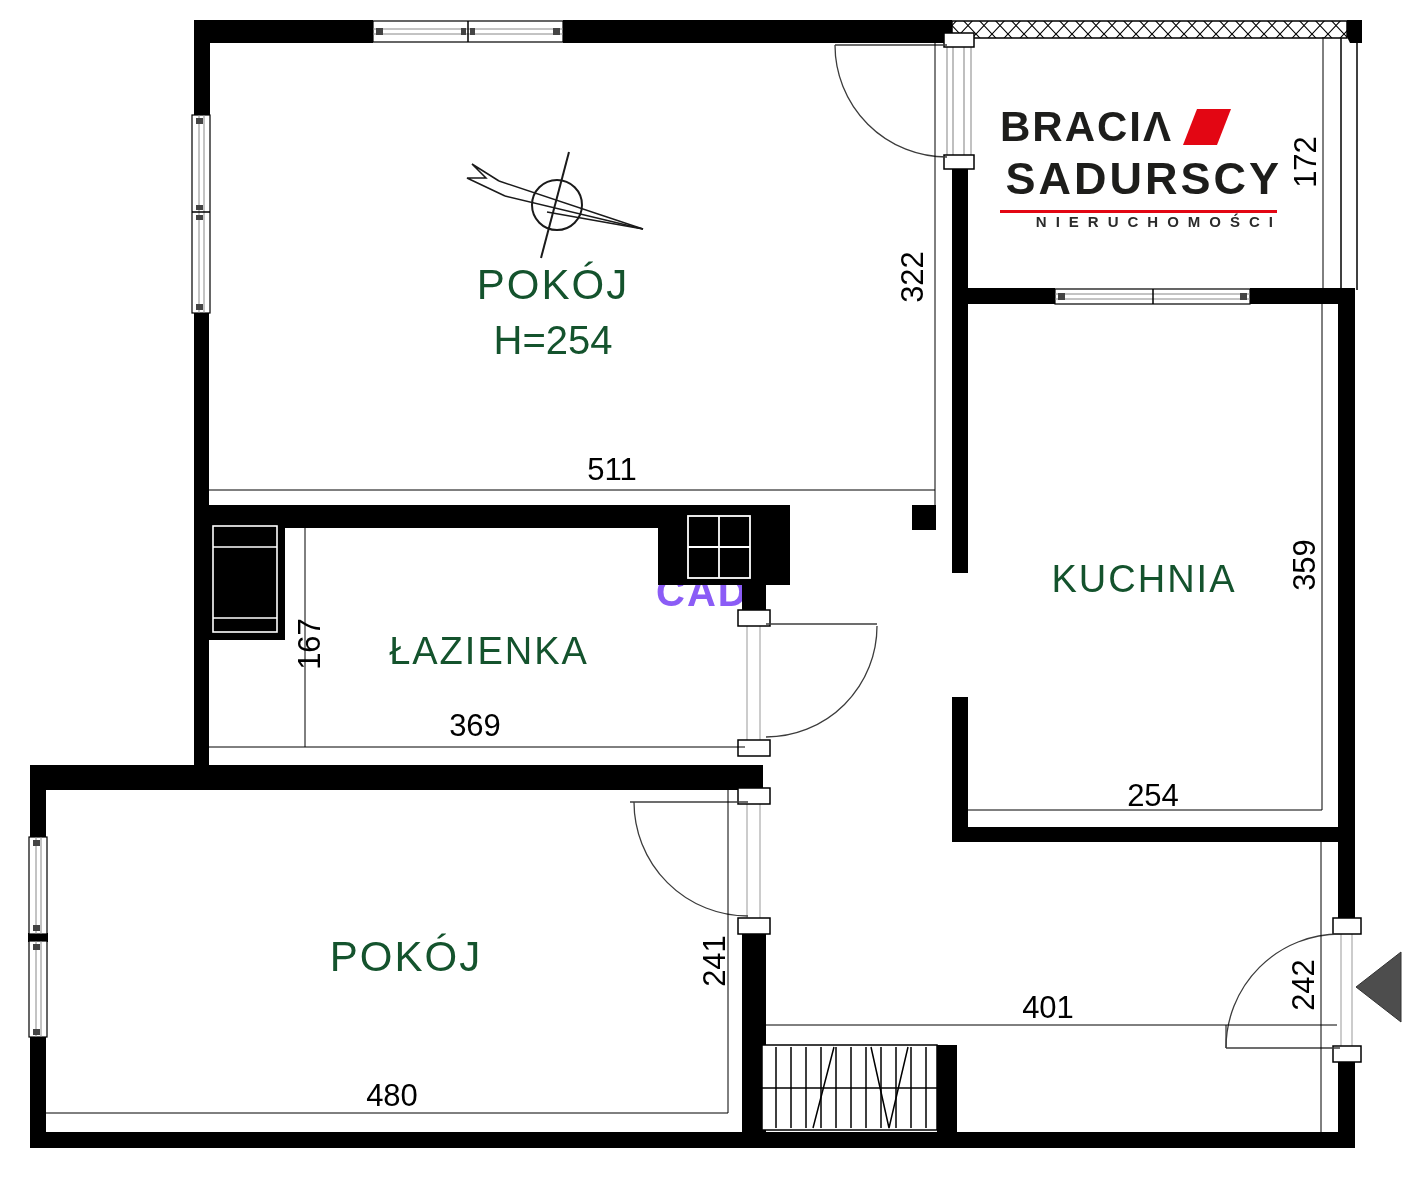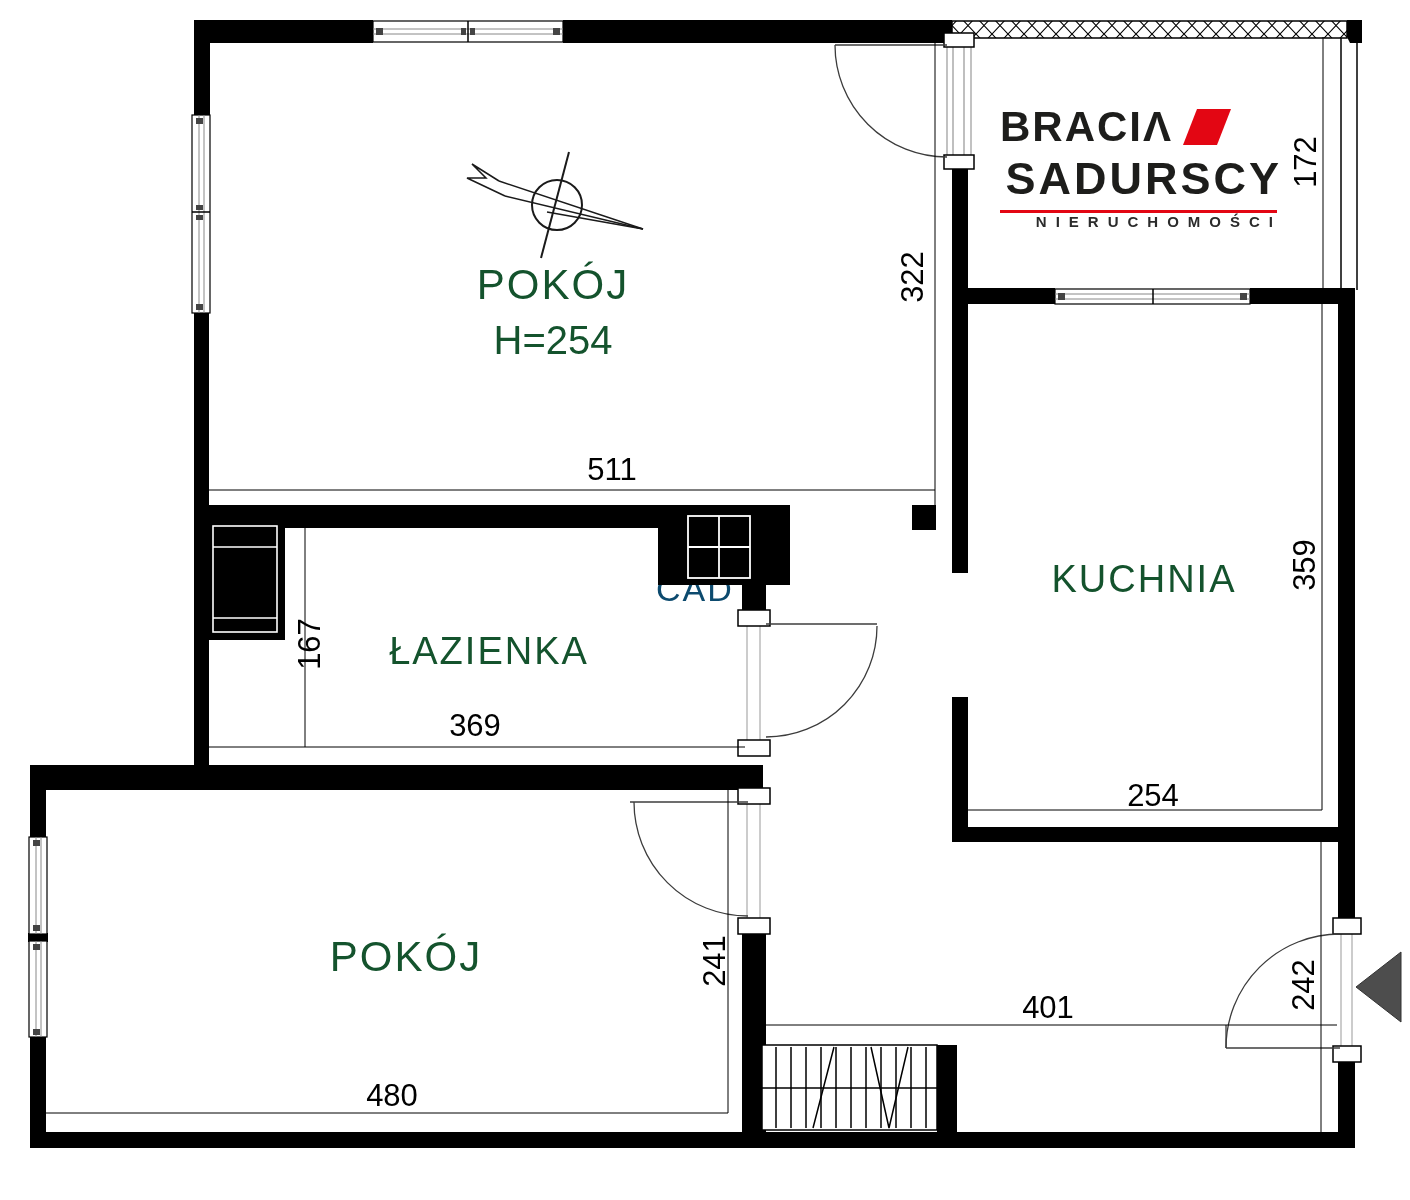--- a/index.html
+++ b/index.html
@@ -1,20 +1,20 @@
 <!DOCTYPE html>
 <html><head>
 <meta charset="utf-8">
 <style>
   html,body{margin:0;padding:0;background:#fff;}
   #plan{position:relative;width:1410px;height:1200px;background:#ffffff;overflow:hidden;
         font-family:"Liberation Sans", sans-serif;}
   #plan svg.layer{position:absolute;left:0;top:0;z-index:2;}
   .watermark{position:absolute;left:656px;top:570px;z-index:1;
-             font-size:34px;font-weight:normal;color:#0c4a6e;letter-spacing:2px;}
+             font-size:40px;font-weight:bold;color:#8b5cf6;letter-spacing:2px;}
   .dim{position:absolute;z-index:3;font-size:31px;color:#000;white-space:nowrap;
        transform:translate(-50%,-50%);}
   .dim.v{transform:translate(-50%,-50%) rotate(-90deg);}
   .room-label{position:absolute;z-index:3;font-size:42px;color:#14532d;letter-spacing:2px;
               white-space:nowrap;transform:translate(-50%,-50%);}
   .room-label.small{font-size:38px;}
   .height-note{position:absolute;z-index:3;font-size:40px;color:#14532d;white-space:nowrap;
                transform:translate(-50%,-50%);}
   .logo{position:absolute;left:1000px;top:106px;width:282px;z-index:3;color:#1d1d1b;text-align:right;}
   .logo-row{display:flex;align-items:center;gap:10px;}

